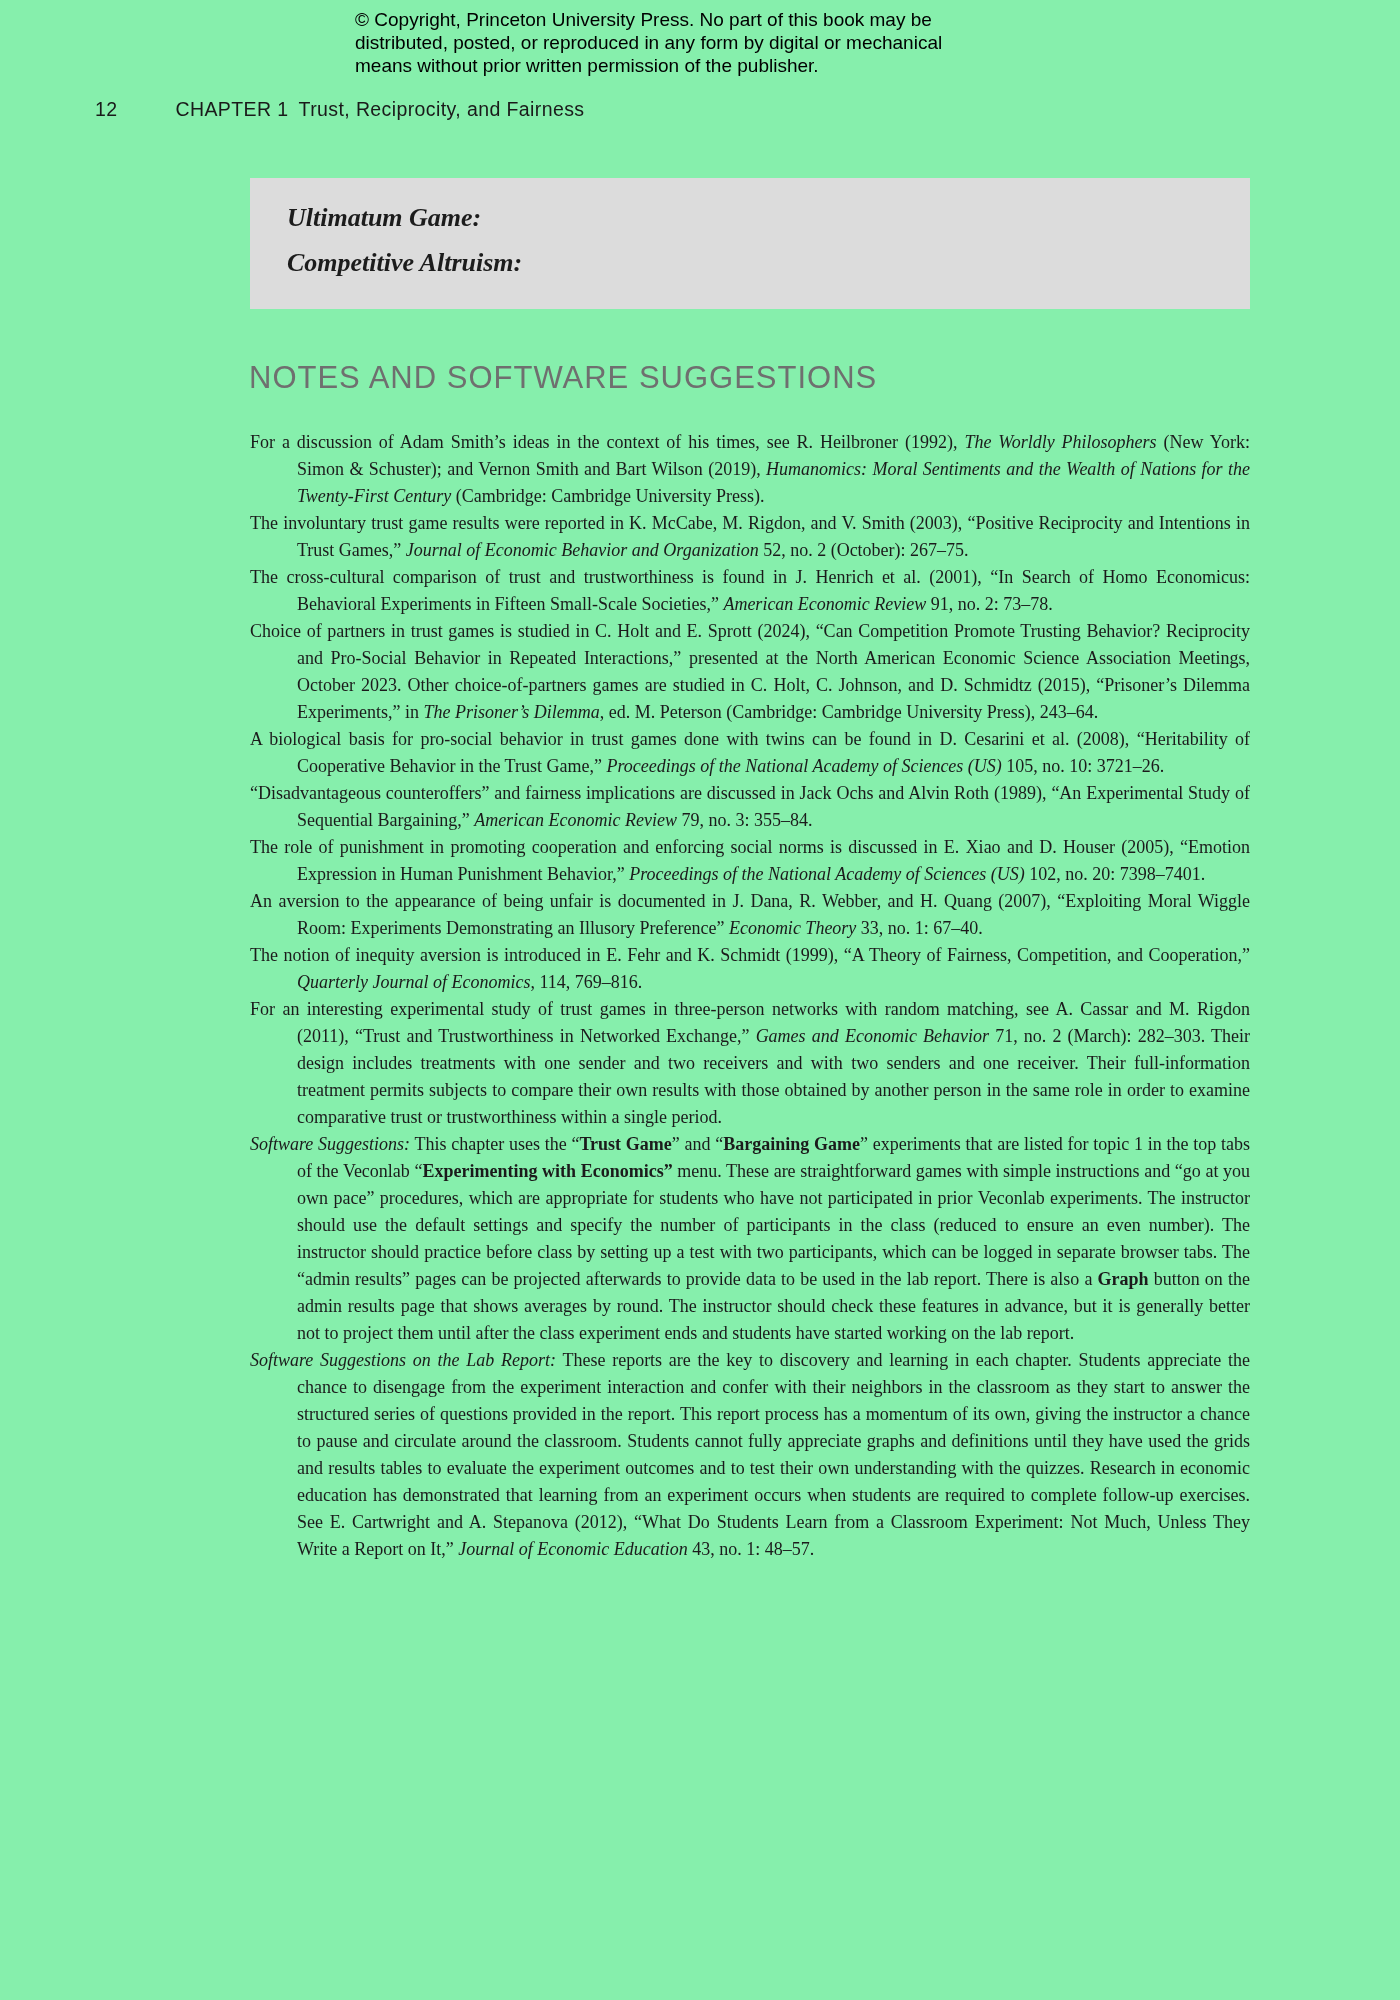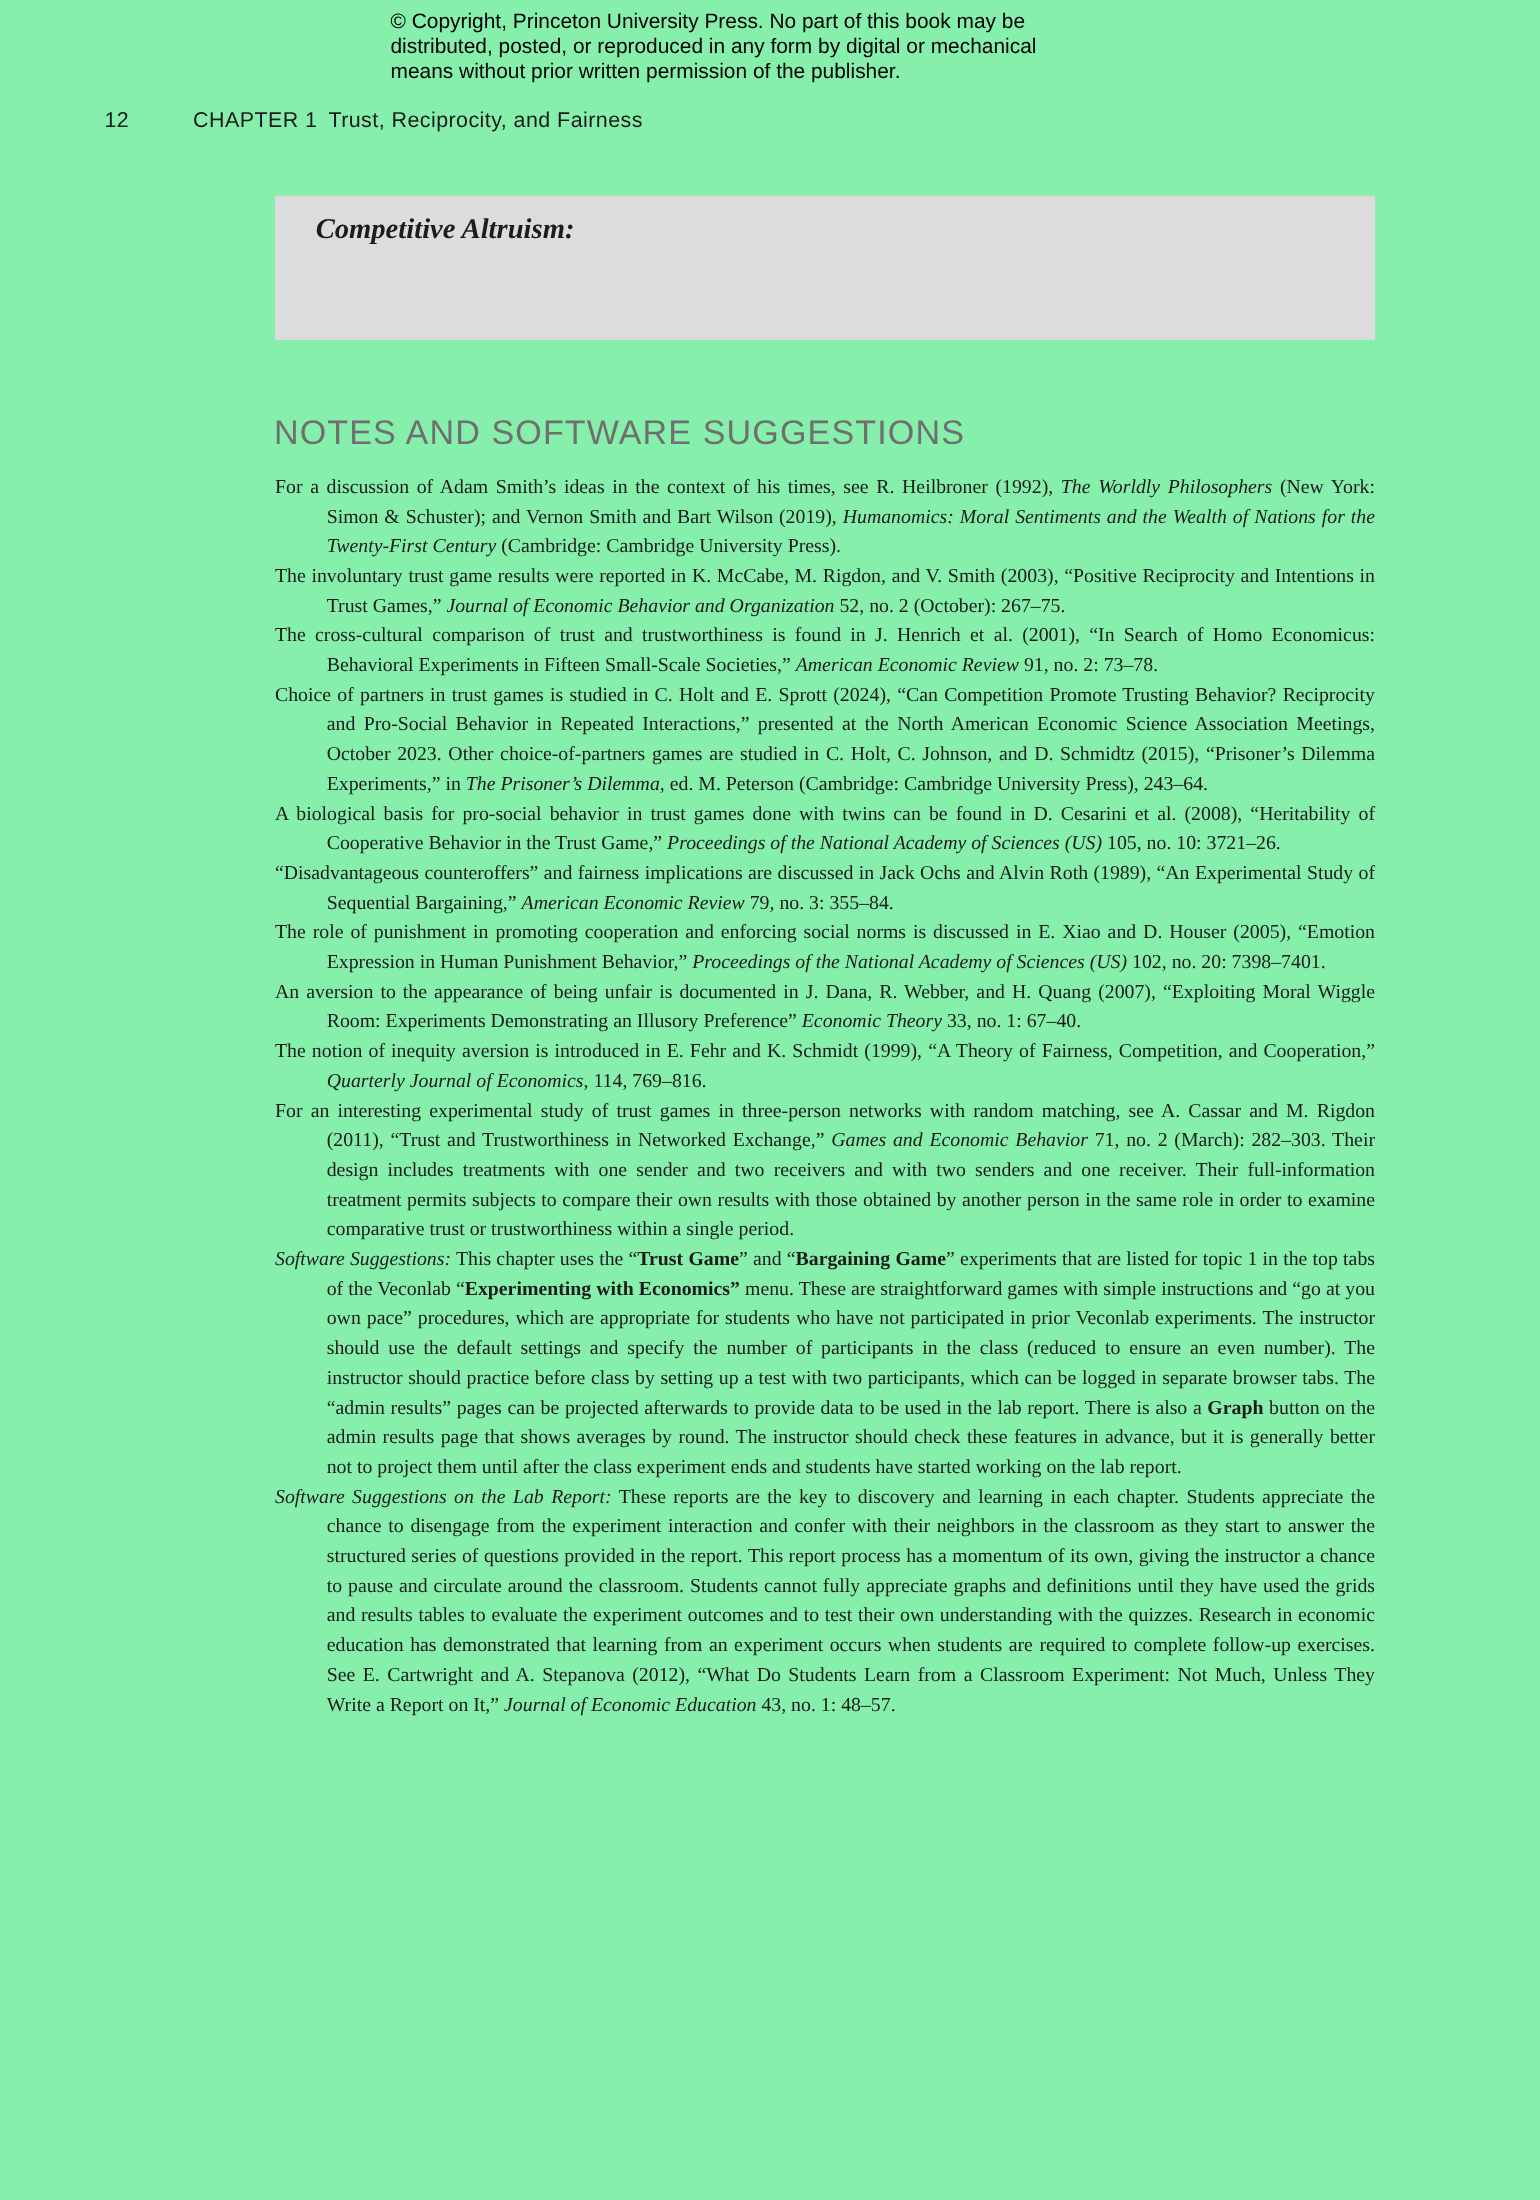--- a/index.html
+++ b/index.html
@@ -22,21 +22,21 @@
     position:absolute; left:250px; top:178px; width:1000px; height:131px;
     background:#dcdcdc;
   }
   .key-term {
     font-style:italic; font-weight:bold; font-size:26px; line-height:30px;
     color:#1c1c1c; margin-left:37px;
   }
   .key-term.first { padding-top:25px; }
   .key-term.second { padding-top:15px; }
   .section-heading {
-    position:absolute; left:249px; top:376px; margin:0;
+    position:absolute; left:249px; top:360px; margin:0;
     font-family:"Liberation Sans", sans-serif; font-weight:300; font-size:31px;
     color:#6f6f6f; letter-spacing:1px;
   }
   .notes {
     position:absolute; left:250px; top:429px; width:1000px;
     font-size:18px; line-height:27px; text-align:justify; color:#1b1b1b;
   }
   .note-para { margin:0; padding-left:47px; text-indent:-47px; }
   .notes .i { font-style:italic; }
   .notes .b { font-weight:bold; }
@@ -54,20 +54,21 @@
     <div>© Copyright, Princeton University Press. No part of this book may be</div>
     <div>distributed, posted, or reproduced in any form by digital or mechanical</div>
     <div>means without prior written permission of the publisher.</div>
   </div>
 
   <div class="running-head">
     <span class="page-num">12</span><span class="chapter-label">CHAPTER 1</span><span class="chapter-title">Trust, Reciprocity, and Fairness</span>
   </div>
 
   <div class="key-box">
+    <div class="key-term first">Ultimatum Game:</div>
     <div class="key-term second">Competitive Altruism:</div>
   </div>
 
   <h2 class="section-heading">NOTES AND SOFTWARE SUGGESTIONS</h2>
 
   <div class="notes" id="notes">
       <p class="note-para"><span>For a discussion of Adam Smith’s ideas in the context of his times, see R. Heilbroner (1992), </span><span class="i">The Worldly Philosophers</span><span> (New York: Simon &amp; Schuster); and Vernon Smith and Bart Wilson (2019), </span><span class="i">Humanomics: Moral Sentiments and the Wealth of Nations for the Twenty-First Century</span><span> (Cambridge: Cambridge University Press).</span></p>
       <p class="note-para"><span>The involuntary trust game results were reported in K. McCabe, M. Rigdon, and V. Smith (2003), “Positive Reciprocity and Intentions in Trust Games,” </span><span class="i">Journal of Economic Behavior and Organization</span><span> 52, no. 2 (October): 267–75.</span></p>
       <p class="note-para"><span>The cross-cultural comparison of trust and trustworthiness is found in J. Henrich et al. (2001), “In Search of Homo Economicus: Behavioral Experiments in Fifteen Small-Scale Societies,” </span><span class="i">American Economic Review</span><span> 91, no. 2: 73–78.</span></p>
       <p class="note-para"><span>Choice of partners in trust games is studied in C. Holt and E. Sprott (2024), “Can Competition Promote Trusting Behavior? Reciprocity and Pro-Social Behavior in Repeated Interactions,” presented at the North American Economic Science Association Meetings, October 2023. Other choice-of-partners games are studied in C. Holt, C. Johnson, and D. Schmidtz (2015), “Prisoner’s Dilemma Experiments,” in </span><span class="i">The Prisoner’s Dilemma</span><span>, ed. M. Peterson (Cambridge: Cambridge University Press), 243–64.</span></p>

